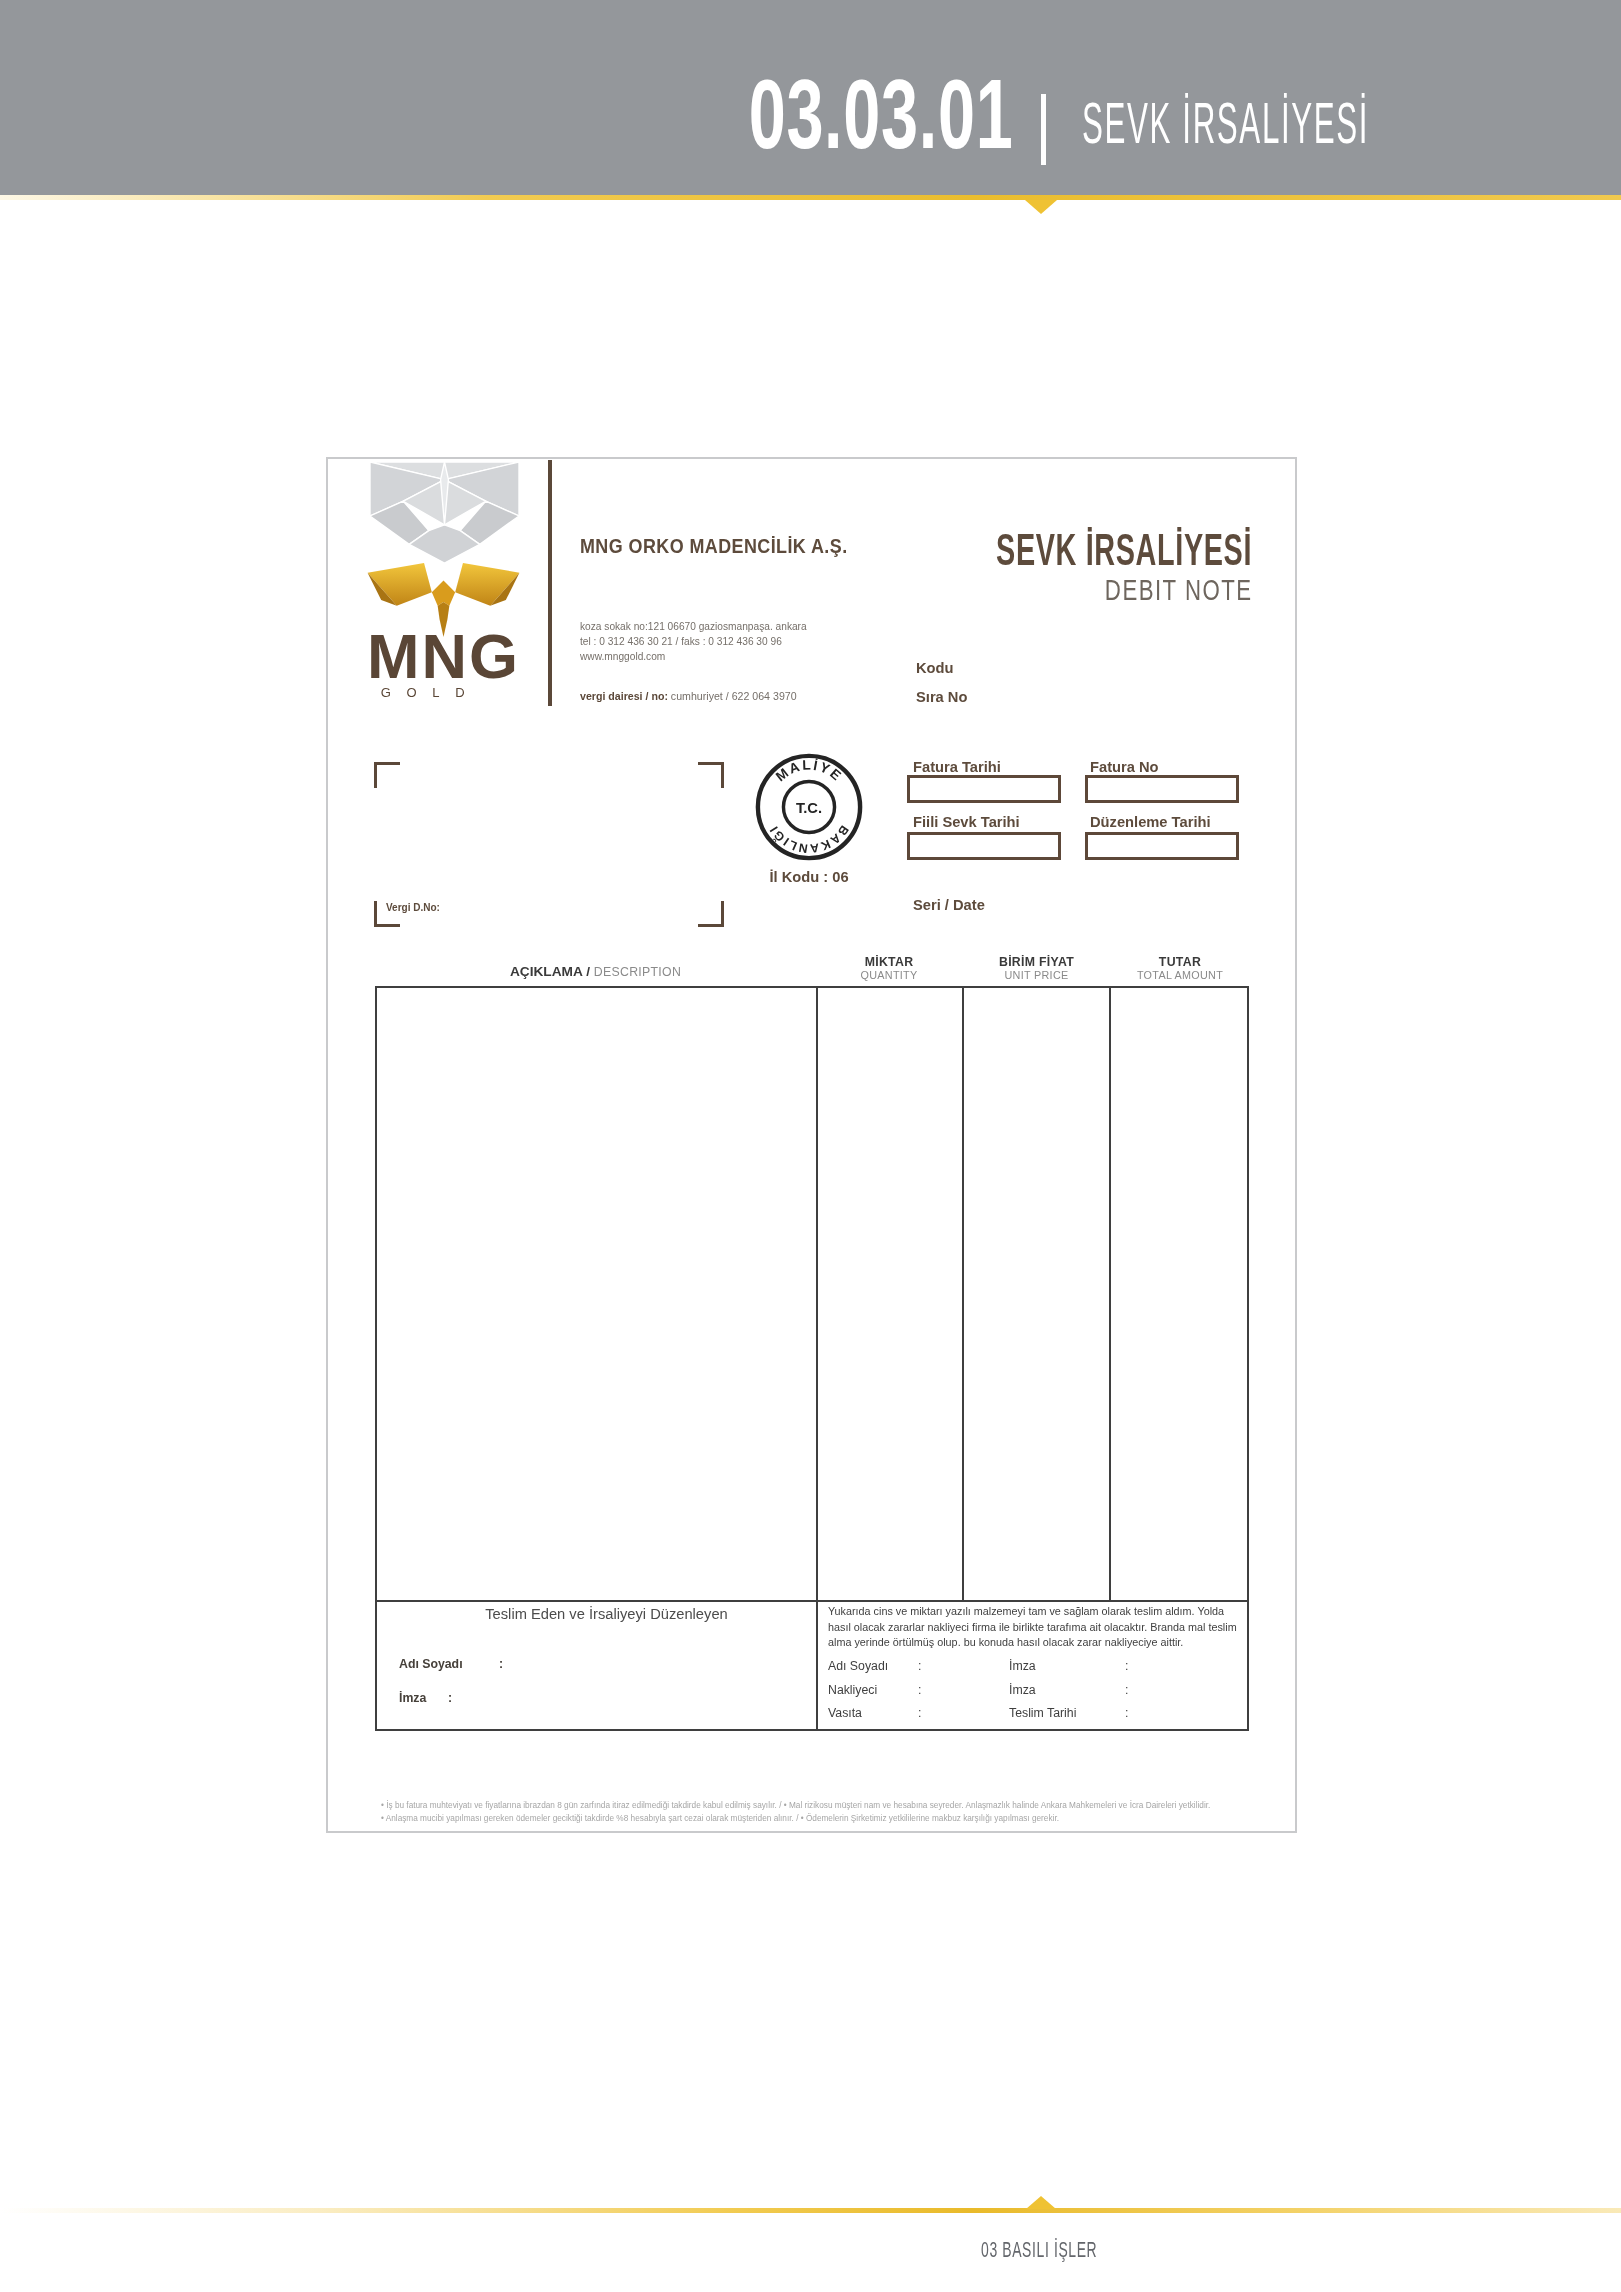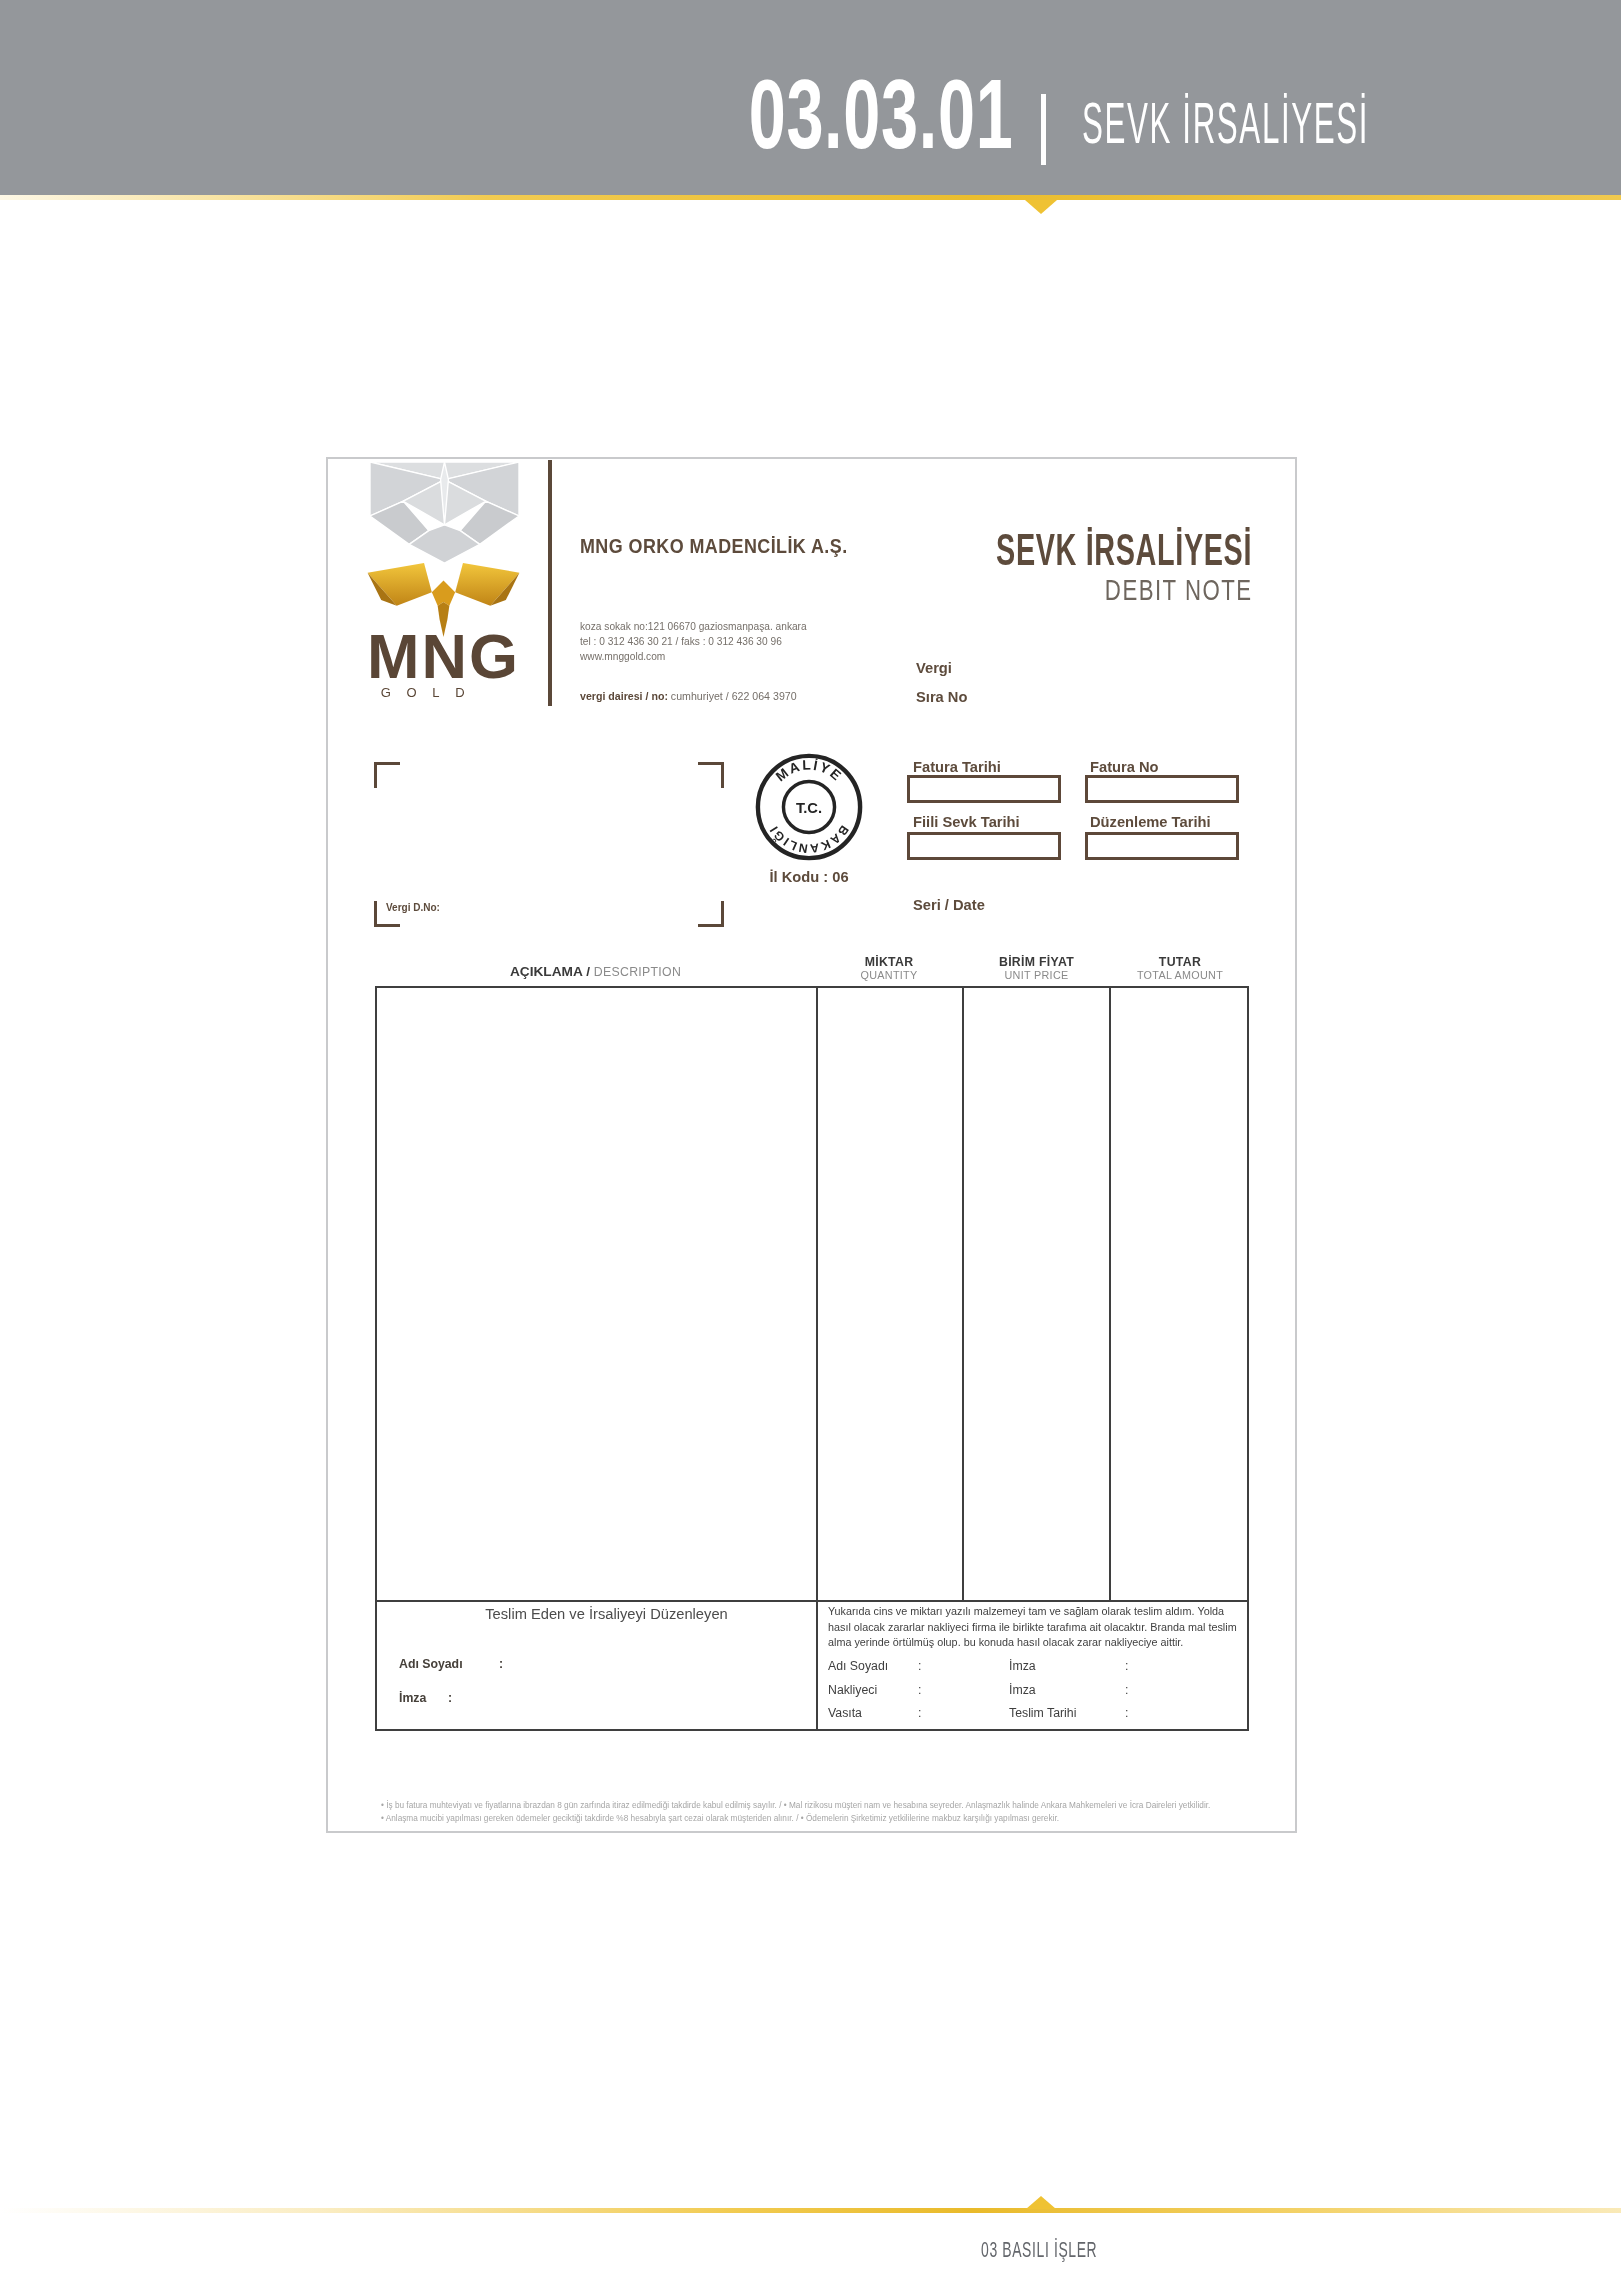--- a/index.html
+++ b/index.html
@@ -128,21 +128,21 @@
     <div>tel : 0 312 436 30 21 / faks : 0 312 436 30 96</div>
     <div>www.mnggold.com</div>
   </div>
   <div class="taxline cx" style="--sx:.9">
     <b>vergi dairesi / no:</b>
     <span>cumhuriyet / 622 064 3970</span>
   </div>
 
   <div class="form-title cxr" style="--sx:.64">SEVK İRSALİYESİ</div>
   <div class="form-subtitle cxr" style="--sx:.74">DEBIT NOTE</div>
-  <div class="lbl" style="left:916px;top:661px">Vergi</div>
+  <div class="lbl" style="left:916px;top:661px">Kodu</div>
   <div class="lbl" style="left:916px;top:690px">Sıra No</div>
 
   <div class="lbl" style="left:913px;top:760px">Fatura Tarihi</div>
   <div class="fbox" style="left:907px;top:775px"></div>
   <div class="lbl" style="left:1090px;top:760px">Fatura No</div>
   <div class="fbox" style="left:1085px;top:775px"></div>
   <div class="lbl" style="left:913px;top:815px">Fiili Sevk Tarihi</div>
   <div class="fbox" style="left:907px;top:832px"></div>
   <div class="lbl" style="left:1090px;top:815px">Düzenleme Tarihi</div>
   <div class="fbox" style="left:1085px;top:832px"></div>

